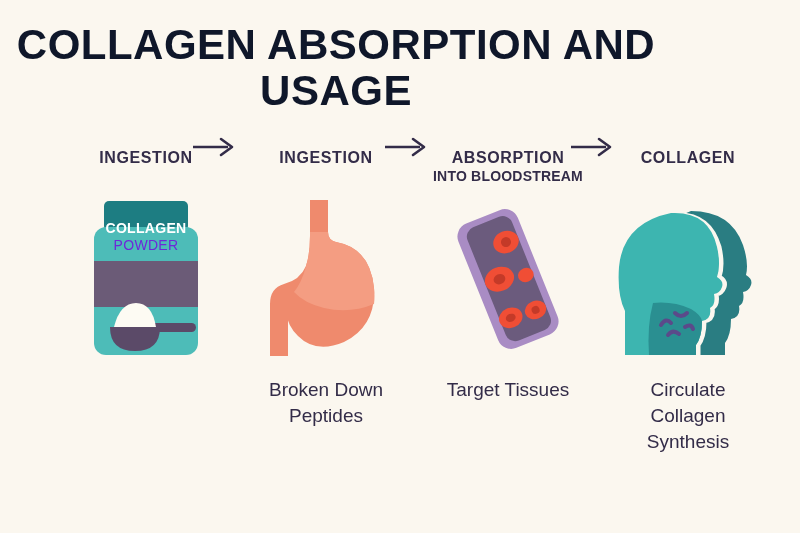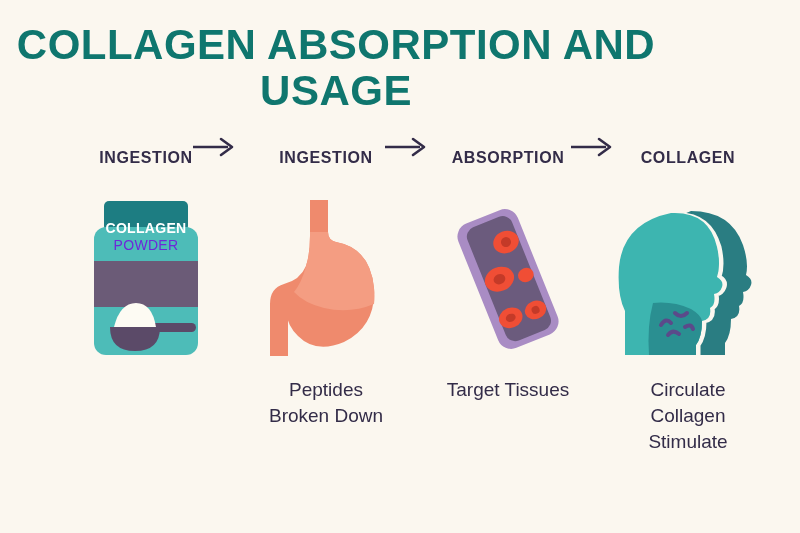--- a/index.html
+++ b/index.html
@@ -24,21 +24,21 @@
   .title {
     position: absolute;
     top: 22px;
     left: 0;
     width: 672px;
     text-align: center;
     font-size: 42px;
     line-height: 46px;
     font-weight: bold;
     letter-spacing: 0.5px;
-    color: #0f766e;
+    color: #0f172a;
     font-family: "Liberation Sans", sans-serif;
   }
   .title-line { display: block; }
   
   .steps {
     position: absolute;
     top: 148px;
     left: 0;
     width: 800px;
     height: 340px;
@@ -154,28 +154,29 @@
           <path d="M44 4 L62 4 L62 36 Q62 44 70 46 Q104 52 108 92
                    Q110 130 78 146 Q50 158 32 140 Q18 126 22 112
                    L22 160 L4 160 L4 108 Q4 92 18 88 Q34 84 40 70
                    Q44 58 44 40 Z" fill="#ef8a6d"></path>
           <path d="M62 36 Q62 44 70 46 Q104 52 108 92 Q109 100 108 108
                    Q84 118 58 112 Q38 107 28 96 Q36 86 40 70 Q44 58 44 40
                    L44 36 Z" fill="#f49d82"></path>
         </svg>
       </div>
       <div class="caption">
+        <div>Broken Down</div>
         <div>Peptides</div>
-        <div>Broken Down</div>
       </div>
     </div>
 
     <div class="step step-absorption">
       <div class="step-heading">
         <span>ABSORPTION</span>
+        <span class="heading-sub">INTO BLOODSTREAM</span>
       </div>
       <div class="art">
         <svg width="140" height="150" viewBox="0 0 140 150">
           <g transform="rotate(-22 70 75)">
             <rect x="38" y="8" width="64" height="134" rx="14" fill="#a98cc4"></rect>
             <rect x="47" y="14" width="48" height="122" rx="10" fill="#6b5b7d"></rect>
 
             <g>
               <ellipse cx="82" cy="40" rx="13" ry="11" fill="#f04e35"></ellipse>
               <ellipse cx="82" cy="40" rx="5" ry="5" fill="#c43a28"></ellipse>
@@ -222,21 +223,21 @@
             <path d="M48 122 Q53 114 58 120"></path>
             <path d="M62 110 Q68 116 74 110"></path>
             <path d="M55 132 Q60 126 66 131"></path>
             <path d="M72 124 Q78 120 80 126"></path>
           </g>
         </svg>
       </div>
       <div class="caption">
         <div>Circulate</div>
         <div>Collagen</div>
-        <div>Stimulate</div>
+        <div>Synthesis</div>
       </div>
     </div>
   </div>
 
   <div class="arrow arrow-1">
     <svg width="46" height="22" viewBox="0 0 46 22">
       <path d="M1 11 L36 11" stroke="#332c48" stroke-width="2.6" fill="none"></path>
       <path d="M29 3 L40 11 L29 19" stroke="#332c48" stroke-width="2.6" fill="none" stroke-linecap="round" stroke-linejoin="round"></path>
     </svg>
   </div>

